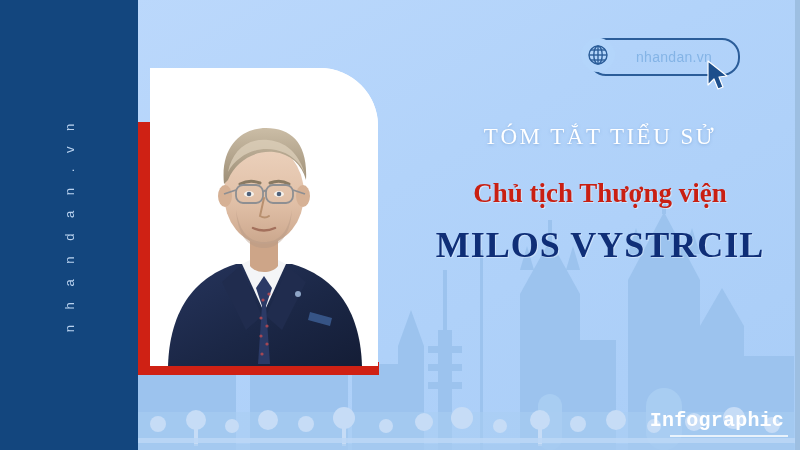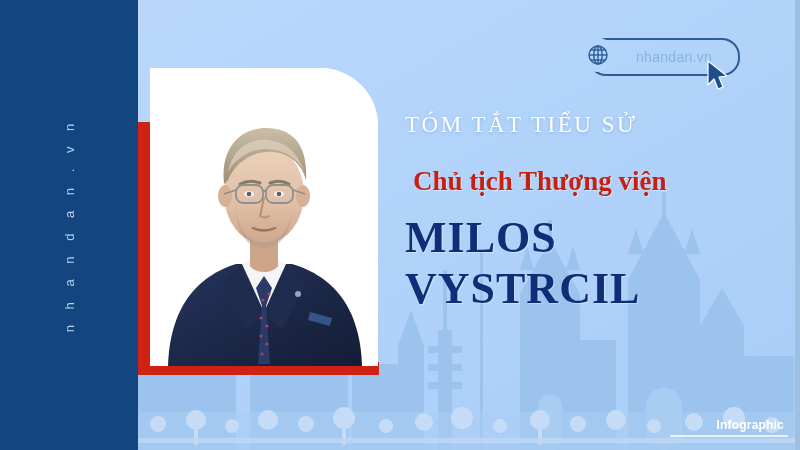--- a/index.html
+++ b/index.html
@@ -79,21 +79,22 @@
     font-size:14px;
     letter-spacing:.3px;
     font-family:"Liberation Sans", sans-serif;
   }
   .cursor-arrow{
     position:absolute;left:706px;top:60px;width:26px;height:32px;
   }
 
   
   .headline{
-    position:absolute;left:405px;top:112px;width:390px;
+    position:absolute;left:405px;top:124px;width:390px;
+    text-align:center;
   }
   .kicker{
     color:#ffffff;
     font-family:"Liberation Serif", serif;
     font-size:23px;
     letter-spacing:2.5px;
     text-shadow:0 1px 3px rgba(110,150,200,.55);
     margin:0 0 28px 0;
   }
   .role{
@@ -102,33 +103,33 @@
     font-weight:bold;
     font-size:27px;
     line-height:1.18;
     text-shadow:1px 1px 0 rgba(255,255,255,.45);
     margin:8px;
   }
   .person-name{
     color:#0f2e77;
     font-family:"Liberation Serif", serif;
     font-weight:bold;
-    font-size:44px;
+    font-size:36px;
     letter-spacing:1px;
     margin:14px 0 0 0;
     text-shadow:1px 1px 0 rgba(255,255,255,.35);
   }
 
   
   .infographic-tag{
     position:absolute;right:16px;bottom:18px;
     color:#ffffff;
-    font-family:Liberation Sans, sans-serif;
+    font-family:Liberation Mono, monospace;
     font-weight:bold;
-    font-size:12px;
+    font-size:20px;
     letter-spacing:.2px;
   }
   .infographic-rule{
     position:absolute;right:12px;bottom:13px;
     width:118px;height:2px;background:rgba(255,255,255,.75);
   }
 </style>
 </head>
 <body>
 

